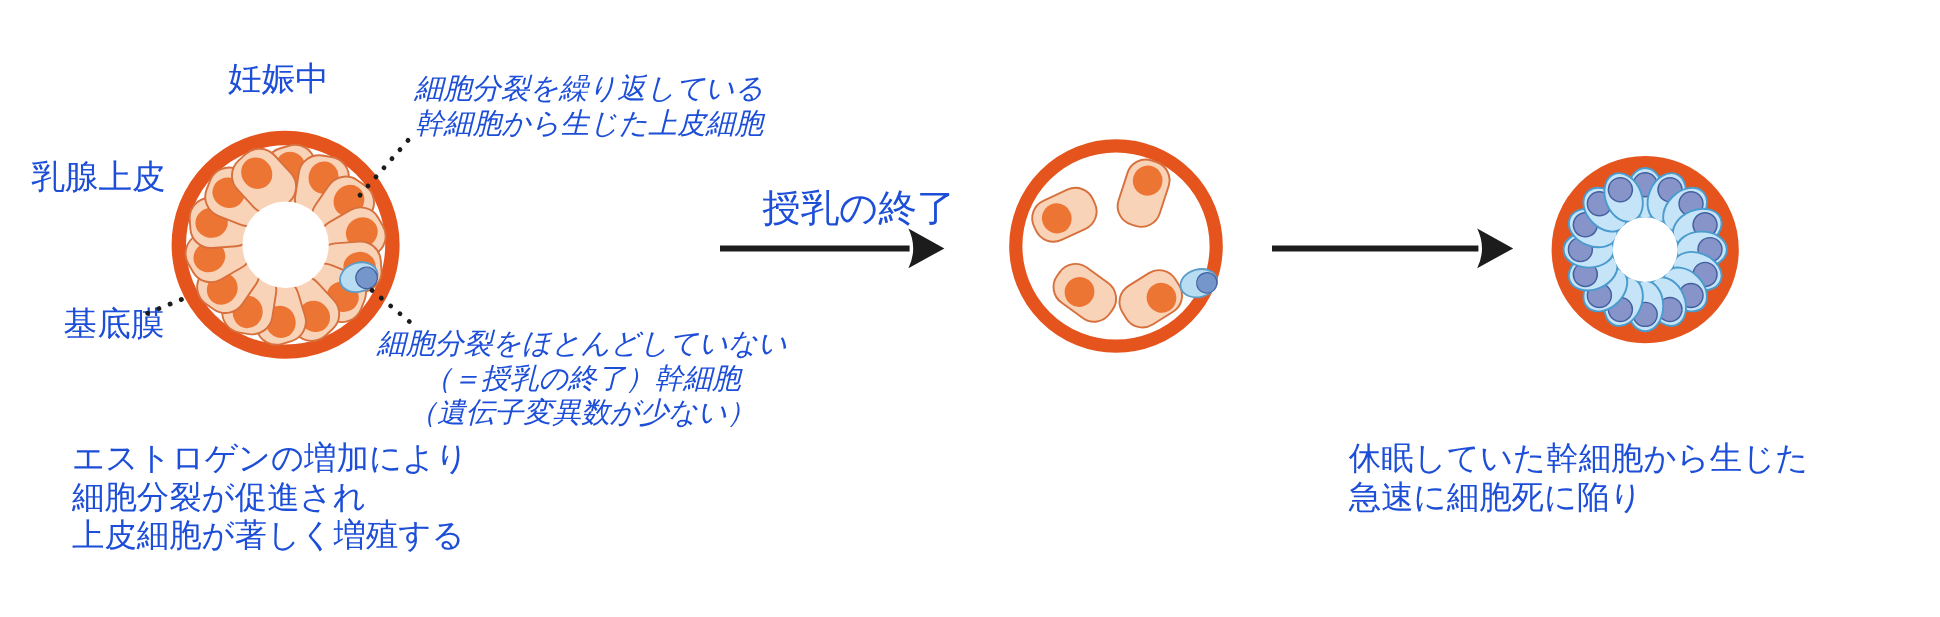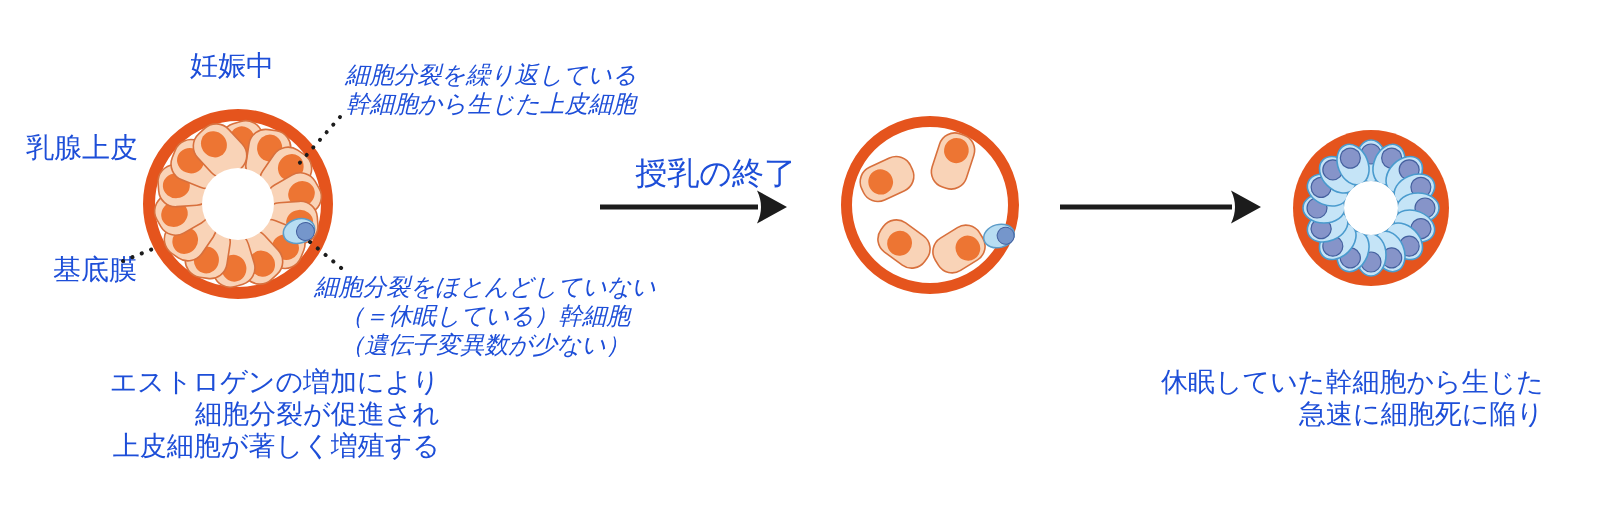--- a/index.html
+++ b/index.html
@@ -7,21 +7,21 @@
     position:relative;
     width:1617px;height:514px;
     background:#fff;
     font-family:"Liberation Sans","DejaVu Sans",sans-serif;
     color:#1d4ed8;
     overflow:hidden;
   }
   .abs{position:absolute;}
   .lbl{font-size:28px;line-height:30px;white-space:nowrap;}
   .ann{font-size:24px;line-height:29px;text-align:center;font-style:italic;}
-  .caption{font-size:27px;line-height:32px;text-align:right;}
+  .caption{font-size:27px;line-height:32px;text-align:left;}
   .arrow-label{font-size:32px;text-align:right;}
   svg{position:absolute;display:block;}
 </style>
 </head>
 <body>
 
 <div class="canvas">
 
   <div class="abs lbl" style="left:157px;top:51px;width:150px;text-align:center;">妊娠中</div>
 
@@ -29,21 +29,21 @@
 
   <div class="abs lbl" style="left:30px;top:255px;margin-left:23px;">基底膜</div>
 
   <div class="abs ann" style="left:328px;top:60px;width:326px;">
     <div>細胞分裂を繰り返している</div>
     <div>幹細胞から生じた上皮細胞</div>
   </div>
 
   <div class="abs ann" style="left:312px;top:272px;width:346px;">
     <div>細胞分裂をほとんどしていない</div>
-    <div>（＝休眠している）幹細胞</div>
+    <div>（＝授乳の終了）幹細胞</div>
     <div>（遺伝子変異数が少ない）</div>
   </div>
 
   <div class="abs caption" style="left:60px;top:366px;width:380px;">
     <div>エストロゲンの増加により</div>
     <div>細胞分裂が促進され</div>
     <div>上皮細胞が著しく増殖する</div>
   </div>
 
   <div class="abs arrow-label" style="left:596px;top:152px;width:200px;">授乳の終了</div>

